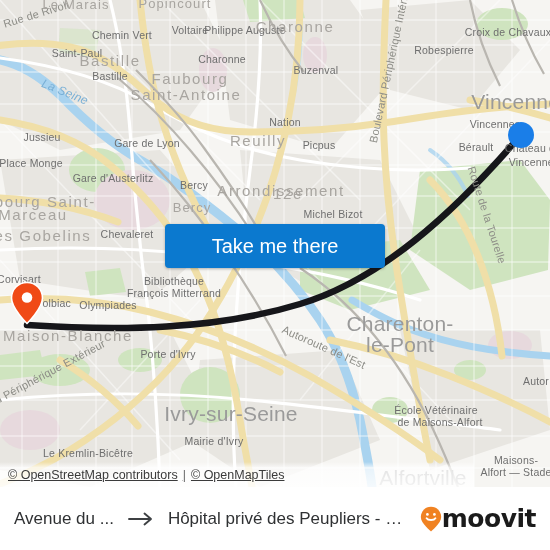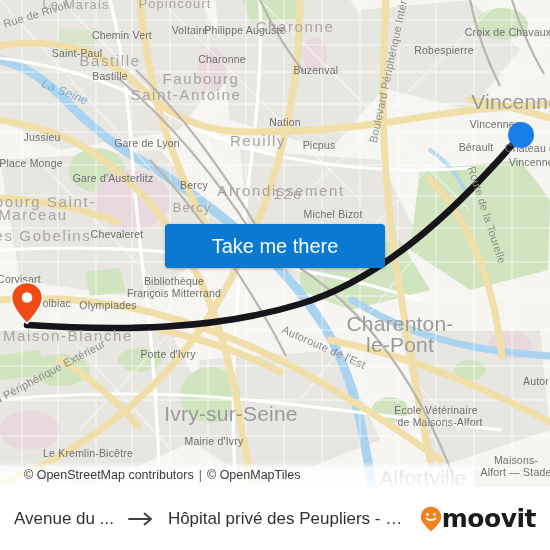--- a/index.html
+++ b/index.html
@@ -34,23 +34,23 @@
 
   
   #cta{position:absolute;left:165px;top:224px;width:220px;height:44px;
        background:#0b79cf;border-radius:4px;border:none;cursor:pointer;
        color:#fff;font-size:20px;font-family:"Liberation Sans",sans-serif;
        display:flex;align-items:center;justify-content:center;
        box-shadow:0 1px 3px rgba(0,0,0,.28);padding:0;}
 
   
   #attribution{position:absolute;left:0;top:462px;height:25px;width:474px;
-      display:flex;align-items:center;padding-left:24px;box-sizing:border-box;
+      display:flex;align-items:center;padding-left:8px;box-sizing:border-box;
       font-size:12.5px;color:#3b3b3b;
-      background:linear-gradient(to bottom,rgba(255,255,255,0) 0%,rgba(255,255,255,.72) 22%,rgba(255,255,255,.88) 100%);}
+      background:linear-gradient(to bottom,rgba(255,255,255,0) 0%,rgba(255,255,255,.72) 22%,rgba(255,255,255,.88) 100%);text-decoration:underline;}
   .attr-sep{margin:0 5px;color:#6b6b6b;}
 
   
   #footer{position:absolute;left:0;top:487px;width:550px;height:63px;background:#fff;
           display:flex;align-items:center;box-sizing:border-box;padding:0 14px;}
   #route-summary{display:flex;align-items:center;flex:1;min-width:0;overflow:hidden;}
   .endpoint{font-size:17px;color:#2f3133;white-space:nowrap;overflow:hidden;text-overflow:ellipsis;}
   #origin-name{flex:0 0 auto;max-width:120px;}
   #dest-name{flex:1 1 auto;min-width:0;}
   #route-arrow{flex:0 0 auto;margin:0 14px;color:#3d4043;display:flex;align-items:center;}
@@ -189,21 +189,21 @@
         <div class="lbl station" style="left: 77px; top: 53px;">Saint-Paul</div>
         <div class="lbl station" style="left: 122px; top: 35px;">Chemin Vert</div>
         <div class="lbl station" style="left: 190px; top: 30px;">Voltaire</div>
         <div class="lbl station" style="left: 245px; top: 30px;">Philippe Auguste</div>
         <div class="lbl district lg" style="left: 295px; top: 26px;">Charonne</div>
         <div class="lbl station" style="left: 508px; top: 32px;">Croix de Chavaux</div>
         <div class="lbl station" style="left: 444px; top: 50px;">Robespierre</div>
         <div class="lbl district lg" style="left: 110px; top: 60px;">Bastille</div>
         <div class="lbl station" style="left: 110px; top: 76px;">Bastille</div>
         <div class="lbl station" style="left: 222px; top: 59px;">Charonne</div>
-        <div class="lbl district lg" style="left: 201px; top: 78px;">Faubourg</div>
+        <div class="lbl district lg" style="left: 176px; top: 78px; padding-left: 28px;">Faubourg</div>
         <div class="lbl district lg" style="left: 186px; top: 94px;">Saint-Antoine</div>
         <div class="lbl station" style="left: 316px; top: 70px;">Buzenval</div>
         <div class="lbl road" style="left: 390px; top: 62px; transform: translate(-50%, -50%) rotate(-78deg);">Boulevard Périphérique Intérieur</div>
         <div class="lbl city big" style="left: 521px; top: 102px;">Vincennes</div>
         <div class="lbl station" style="left: 495px; top: 124px;">Vincennes</div>
         <div class="lbl station" style="left: 476px; top: 147px;">Bérault</div>
         <div class="lbl station" style="left: 533px; top: 148px;">Château de</div>
         <div class="lbl station" style="left: 534px; top: 162px;">Vincennes</div>
         <div class="lbl station" style="left: 285px; top: 122px;">Nation</div>
         <div class="lbl station" style="left: 319px; top: 145px;">Picpus</div>
@@ -213,21 +213,21 @@
         <div class="lbl station" style="left: 31px; top: 163px;">Place Monge</div>
         <div class="lbl station" style="left: 113px; top: 178px;">Gare d'Austerlitz</div>
         <div class="lbl station" style="left: 194px; top: 185px;">Bercy</div>
         <div class="lbl district" style="left: 192px; top: 207px;">Bercy</div>
         <div class="lbl district lg" style="left: 288px; top: 175px; margin-top: 18px;">12e</div>
         <div class="lbl district lg" style="left: 281px; top: 190px;">Arrondissement</div>
         <div class="lbl station" style="left: 333px; top: 214px;">Michel Bizot</div>
         <div class="lbl district lg" style="left: 30px; top: 201px;">Faubourg Saint-</div>
         <div class="lbl district lg" style="left: 33px; top: 214px;">Marceau</div>
         <div class="lbl district lg" style="left: 38px; top: 235px;">Les Gobelins</div>
-        <div class="lbl station" style="left: 117px; top: 234px;">Chevaleret</div>
+        <div class="lbl station" style="left: 127px; top: 234px;">Chevaleret</div>
         <div class="lbl road" style="left: 487px; top: 215px; transform: translate(-50%, -50%) rotate(72deg);">Route de la Tourelle</div>
         <div class="lbl station" style="left: 19px; top: 279px;">Corvisart</div>
         <div class="lbl station" style="left: 174px; top: 281px;">Bibliothèque</div>
         <div class="lbl station" style="left: 174px; top: 293px;">François Mitterrand</div>
         <div class="lbl station" style="left: 108px; top: 305px;">Olympiades</div>
         <div class="lbl station" style="left: 54px; top: 303px;">Tolbiac</div>
         <div class="lbl district lg" style="left: 68px; top: 335px;">Maison-Blanche</div>
         <div class="lbl city big" style="left: 400px; top: 324px;">Charenton-</div>
         <div class="lbl city big" style="left: 400px; top: 345px;">le-Pont</div>
         <div class="lbl road" style="left: 324px; top: 347px; transform: translate(-50%, -50%) rotate(24deg);">Autoroute de l'Est</div>

